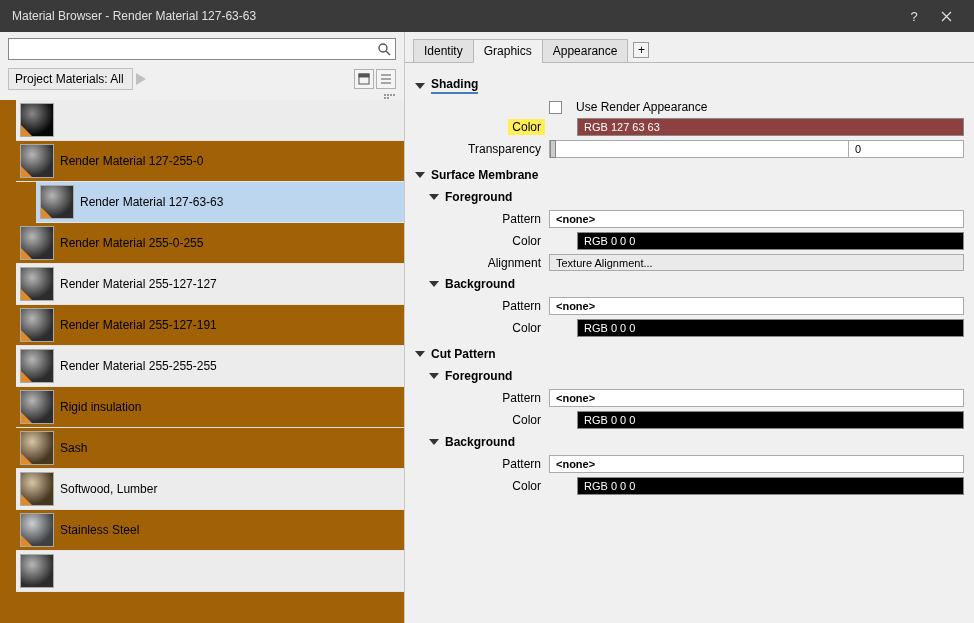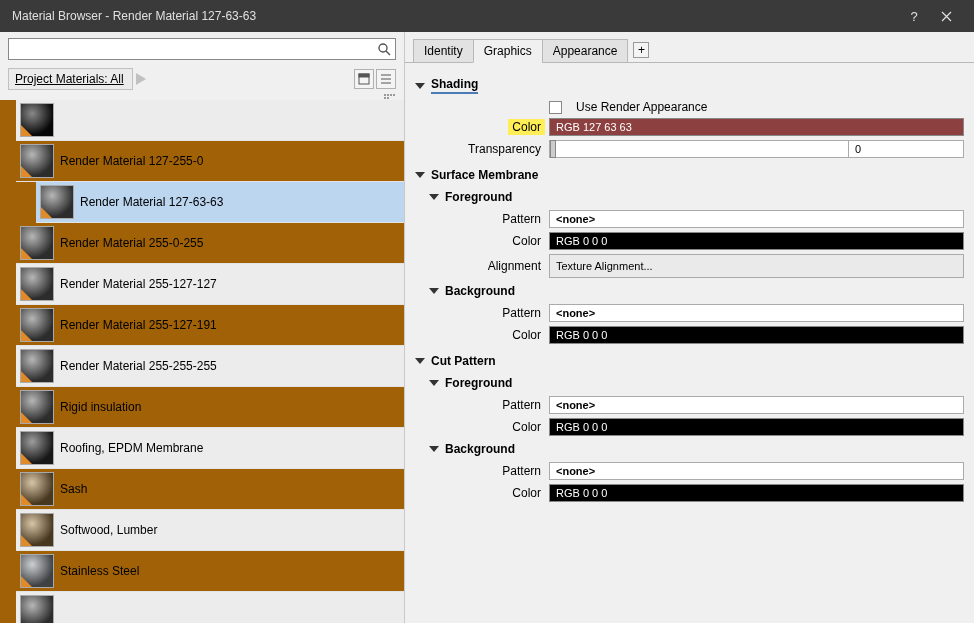--- a/index.html
+++ b/index.html
@@ -48,21 +48,20 @@
       padding: 2px 4px; background: transparent;
     }
     .search-icon { width: 14px; height: 14px; }
     .search-icon svg { stroke: #555; }
 
     .scope-row {
       display: flex;
       align-items: center;
       padding: 4px 8px 4px 8px;
       gap: 4px;
-      text-decoration: underline;
     }
     .scope-label {
       font-size: 12px;
       padding: 3px 8px 3px 6px;
       background: #ebebeb;
       border: 1px solid #c0c0c0;
     }
     .scope-chevron {
       width: 0; height: 0;
       border-top: 6px solid transparent;
@@ -263,39 +262,40 @@
     .color-swatch {
       flex: 1;
       height: 18px;
       border: 1px solid #888;
       color: #fff;
       font-size: 11px;
       display: flex;
       align-items: center;
       padding: 0 6px;
       cursor: pointer;
+      margin-left: 28px;
     }
     .sw-red { background: #8c4040; }
     .sw-blackf { background: #000; }
     
     .text-field {
       flex: 1;
       height: 18px;
       border: 1px solid #aaa;
       background: #fff;
       font-size: 11px;
       padding: 0 6px;
       display: flex;
       align-items: center;
       cursor: pointer;
     }
     .text-field.bold { font-weight: bold; }
     .btn-field {
       flex: 1;
-      height: 24px;
+      height: 17px;
       border: 1px solid #aaa;
       background: #eaeaea;
       font-size: 11px;
       padding: 0 6px;
       display: flex;
       align-items: center;
       cursor: pointer;
     }
 
     .slider-wrap {
@@ -451,27 +451,20 @@
           </div>
           <span>Render Material 255-255-255</span>
         </div>
         <div class="mat-row">
           <div class="mat-swatch sw-grey">
             <div class="shade"></div>
             <div class="corner"></div>
           </div>
           <span>Rigid insulation</span>
         </div>
-        <div class="mat-row alt">
-          <div class="mat-swatch sw-darkgrey">
-            <div class="shade"></div>
-            <div class="corner"></div>
-          </div>
-          <span>Roofing, EPDM Membrane</span>
-        </div>
         <div class="mat-row">
           <div class="mat-swatch sw-wood">
             <div class="shade"></div>
             <div class="corner"></div>
           </div>
           <span>Sash</span>
         </div>
         <div class="mat-row alt">
           <div class="mat-swatch sw-wood">
             <div class="shade"></div>

